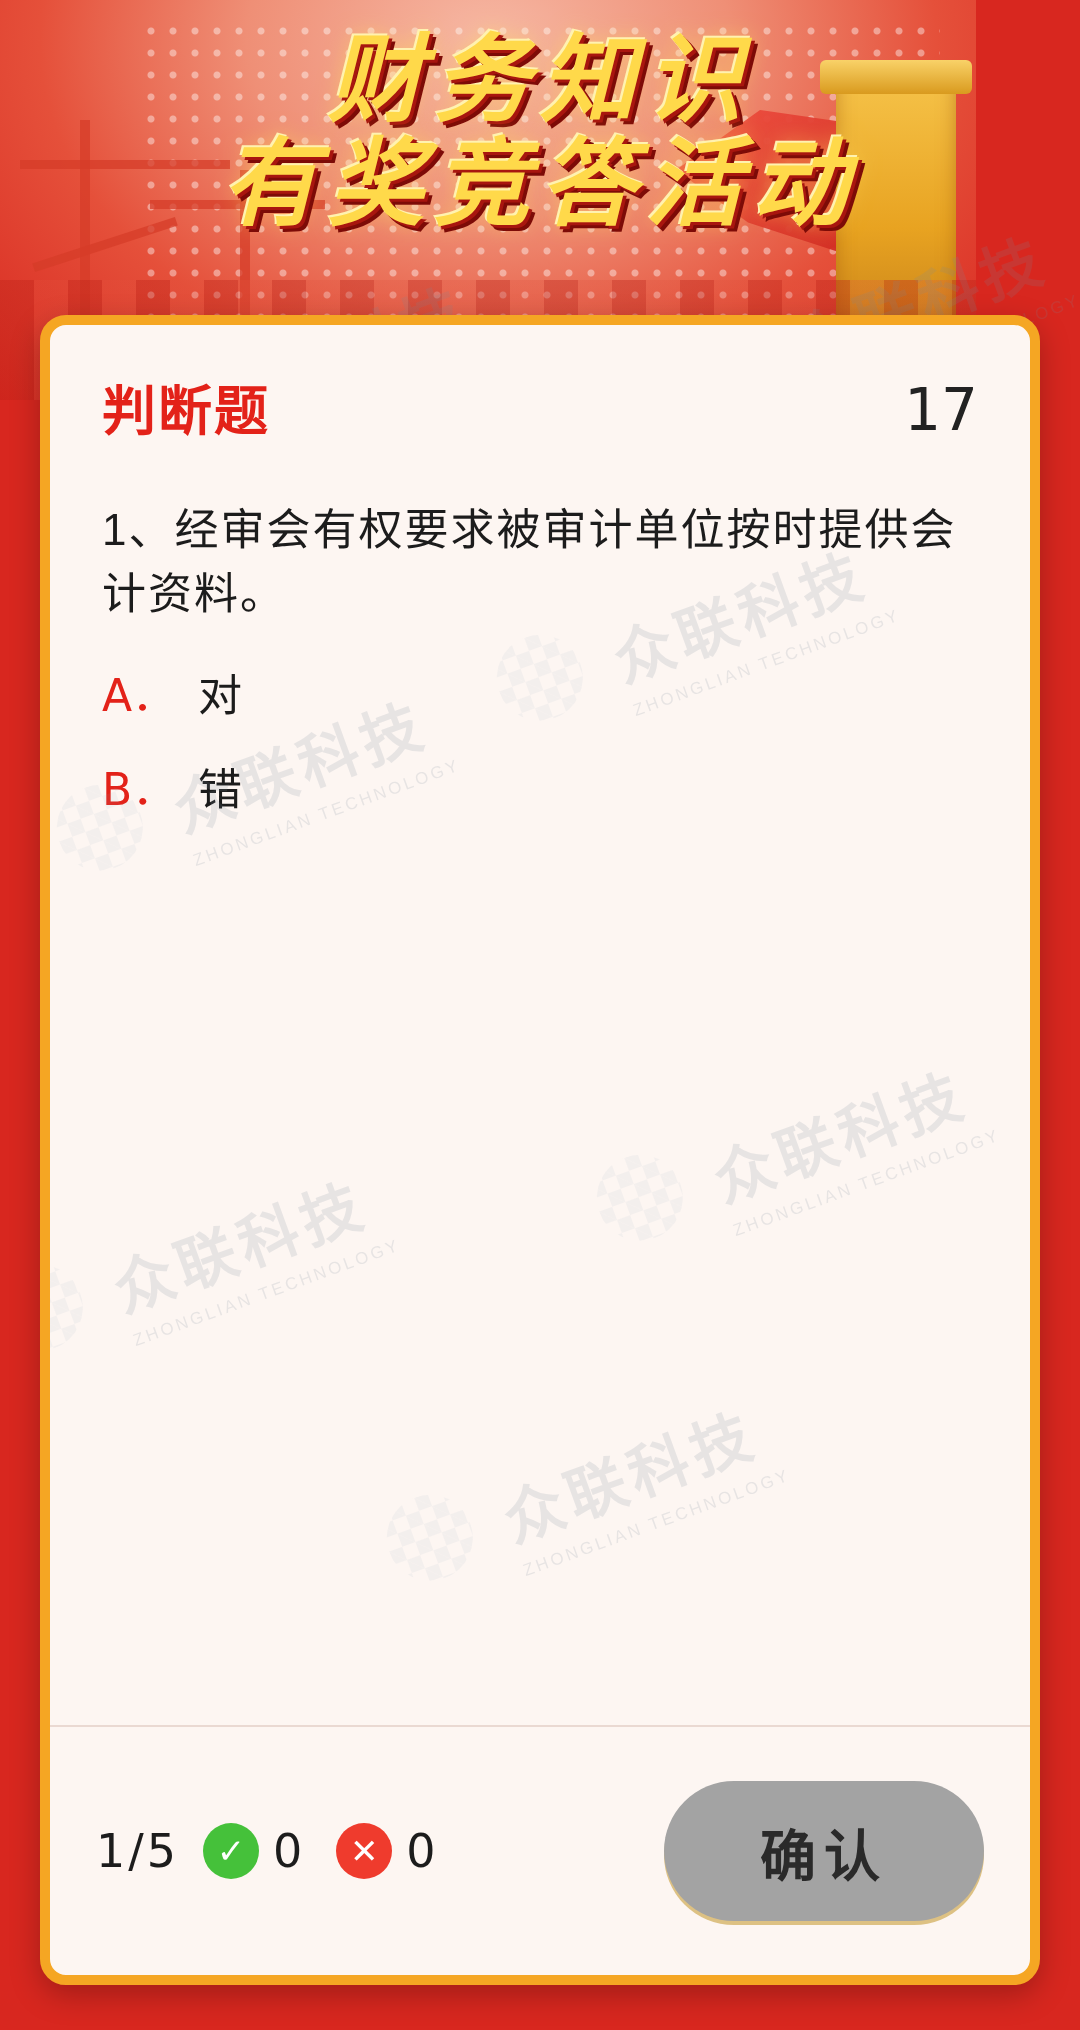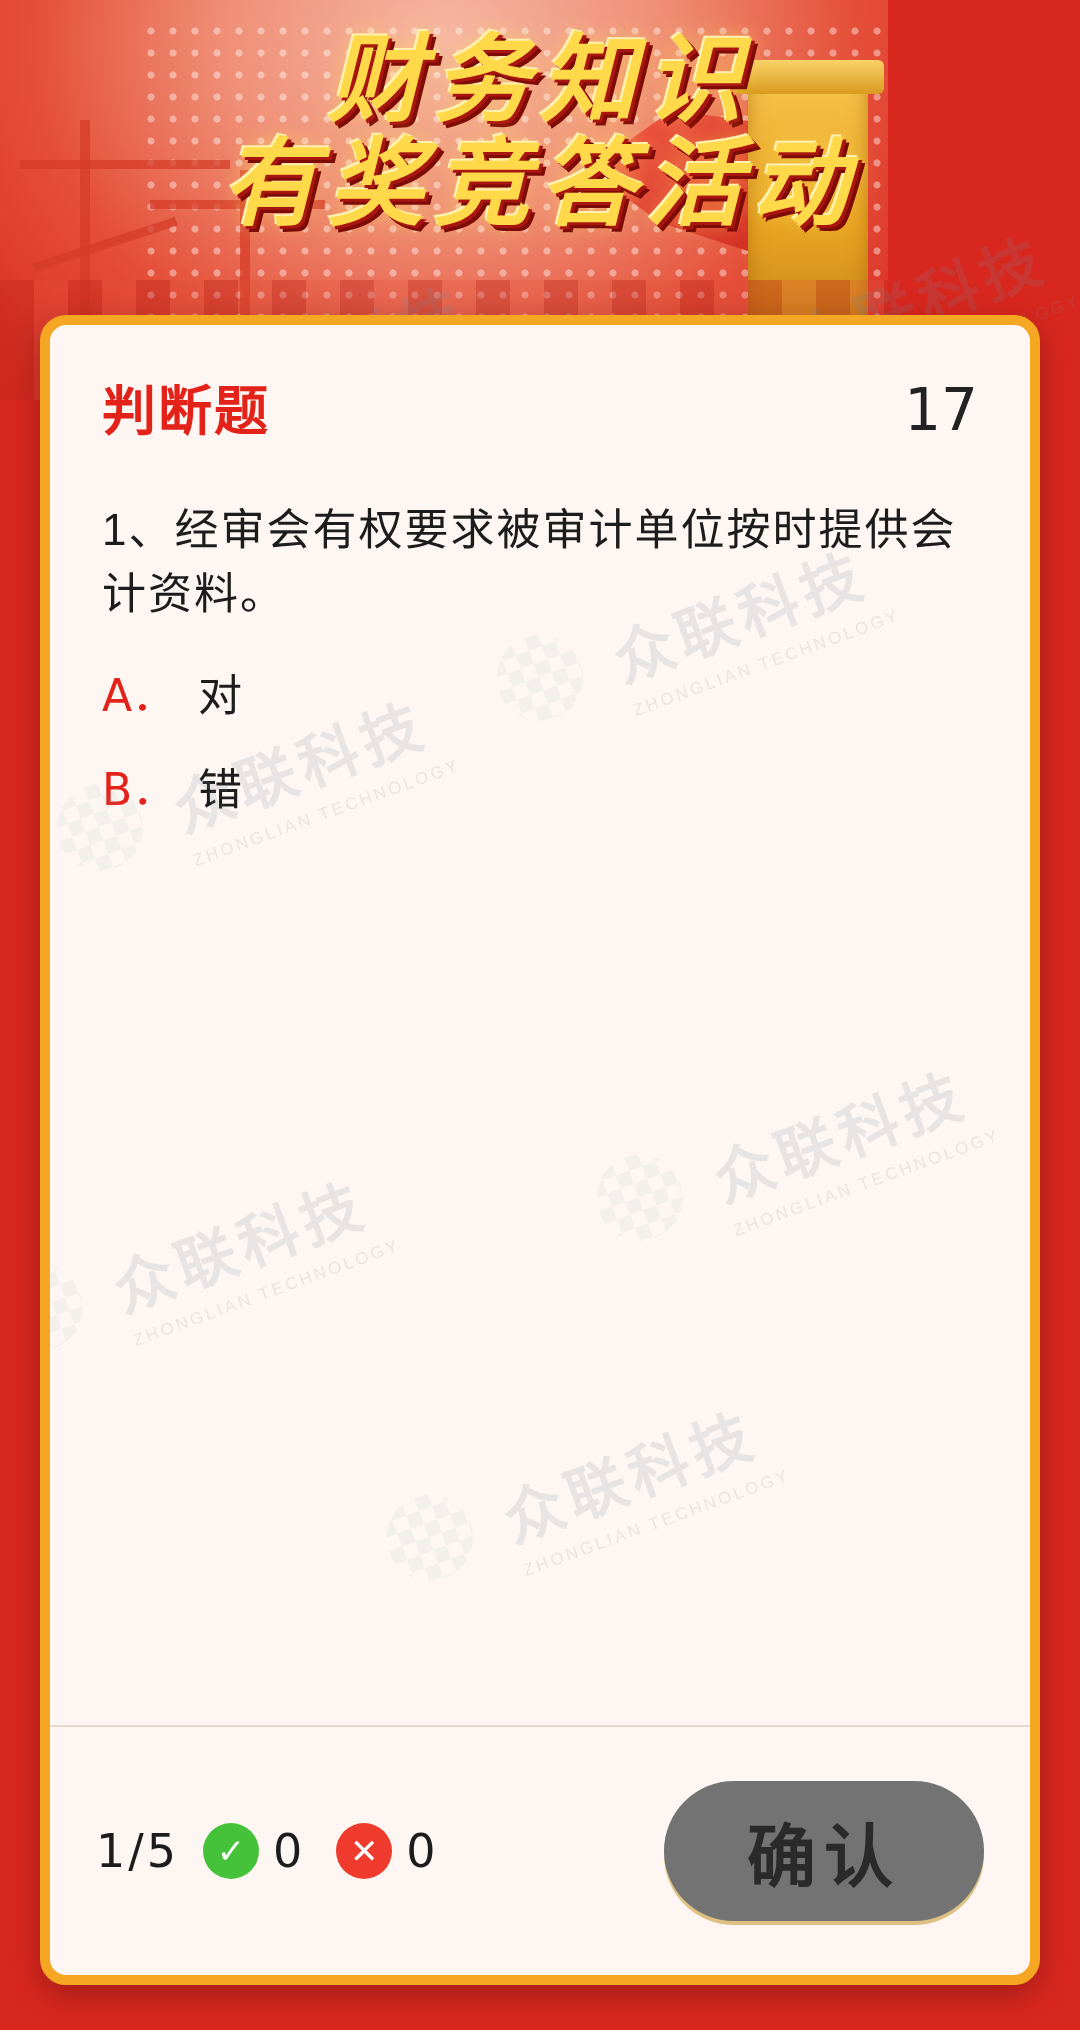--- a/index.html
+++ b/index.html
@@ -16,21 +16,21 @@
     width: 1080px;
     height: 2030px;
     background: #d8271f;
     overflow: hidden;
   }
 
   
   .banner {
     position: absolute;
     left: 0; top: 0;
-    width: 888px;
+    width: 976px;
     height: 400px;
     background:
       radial-gradient(ellipse at 50% 10%, #f6b8a4 0%, #ef8f76 35%, #e5503a 65%, #d8271f 100%);
     overflow: hidden;
   }
   .banner-dots {
     position: absolute;
     left: 140px; top: 20px;
     width: 800px; height: 300px;
     background-image: radial-gradient(circle, rgba(255,255,255,.55) 3px, transparent 4px);
@@ -215,27 +215,27 @@
   }
   .badge.correct { background: #45c13a; }
   .badge.wrong { background: #ef3b2d; }
   .score-num {
     font-size: 46px;
     color: #1c1c1c;
     font-family: "DejaVu Sans", "Liberation Sans", sans-serif;
   }
   .confirm-btn {
     margin-left: auto;
-    background: #737373;
+    background: #a3a3a3;
     color: #2a2a2a;
     border: none;
     border-radius: 70px;
     width: 320px;
     height: 140px;
-    font-size: 69px;
+    font-size: 56px;
     font-weight: bold;
     letter-spacing: 8px;
     cursor: pointer;
     font-family: "Liberation Sans", "DejaVu Sans", sans-serif;
     box-shadow: 0 4px 0 rgba(190,140,20,.5);
   }
 
   
   .wm {
     position: absolute;

